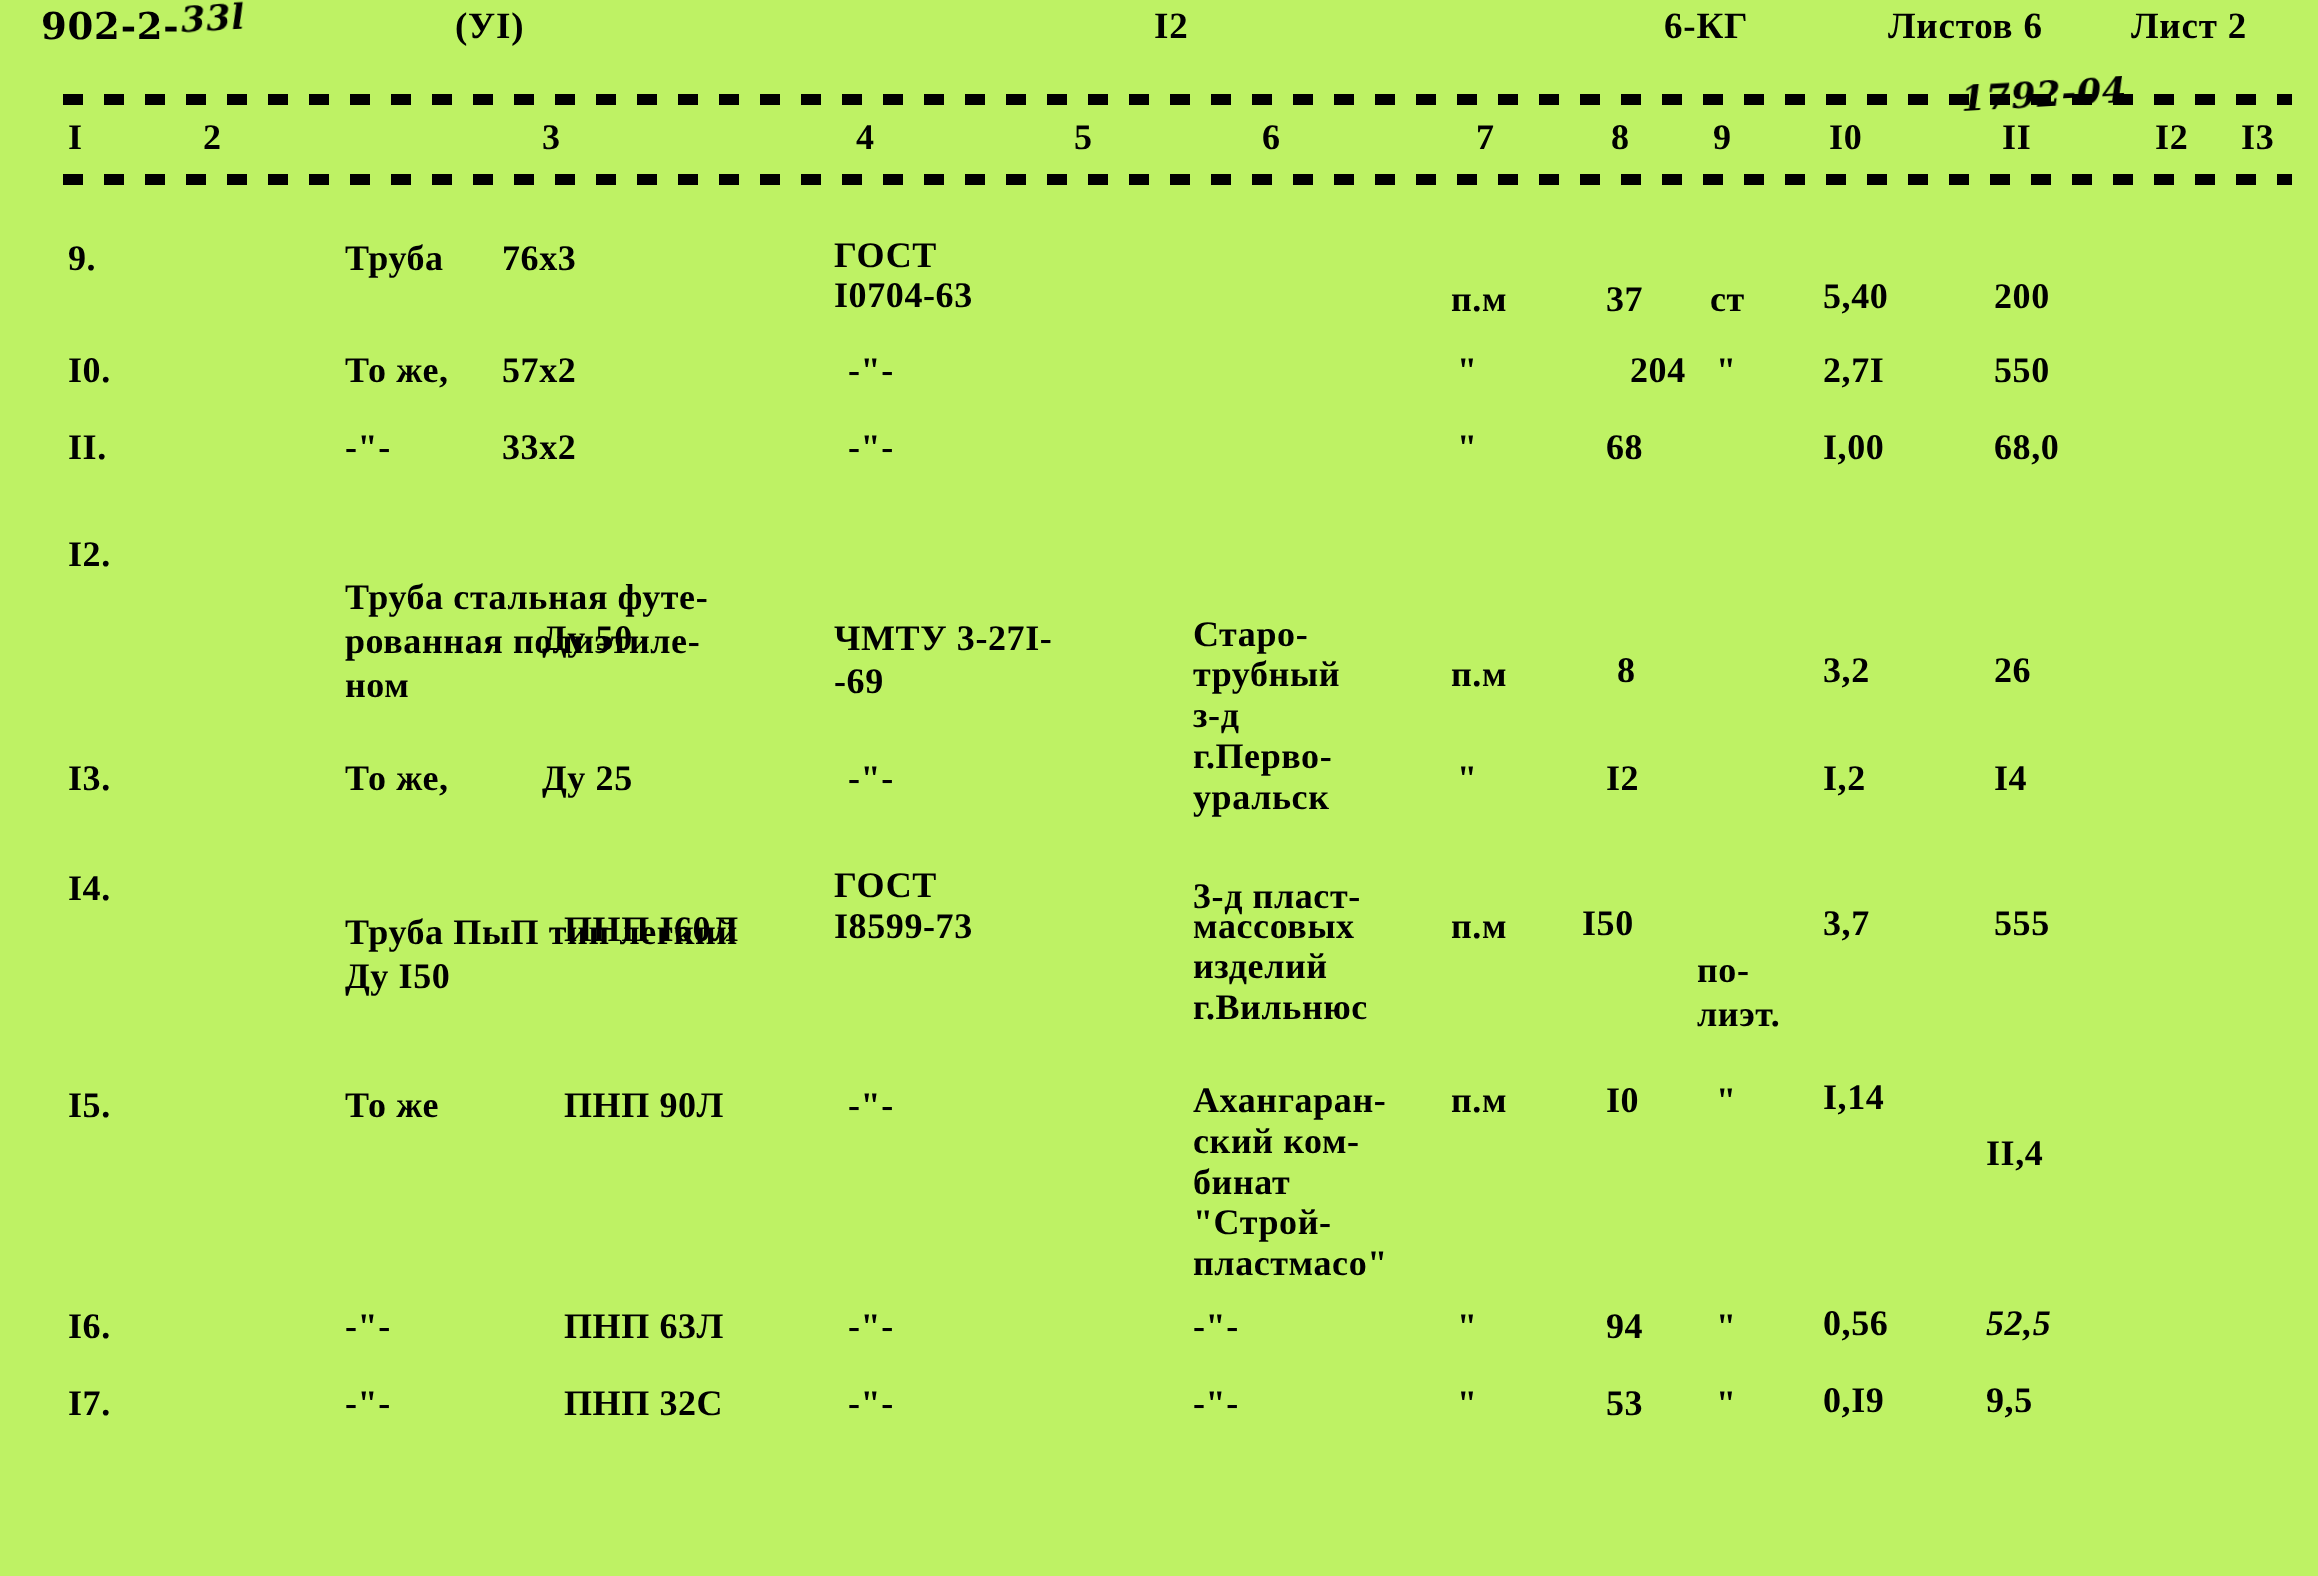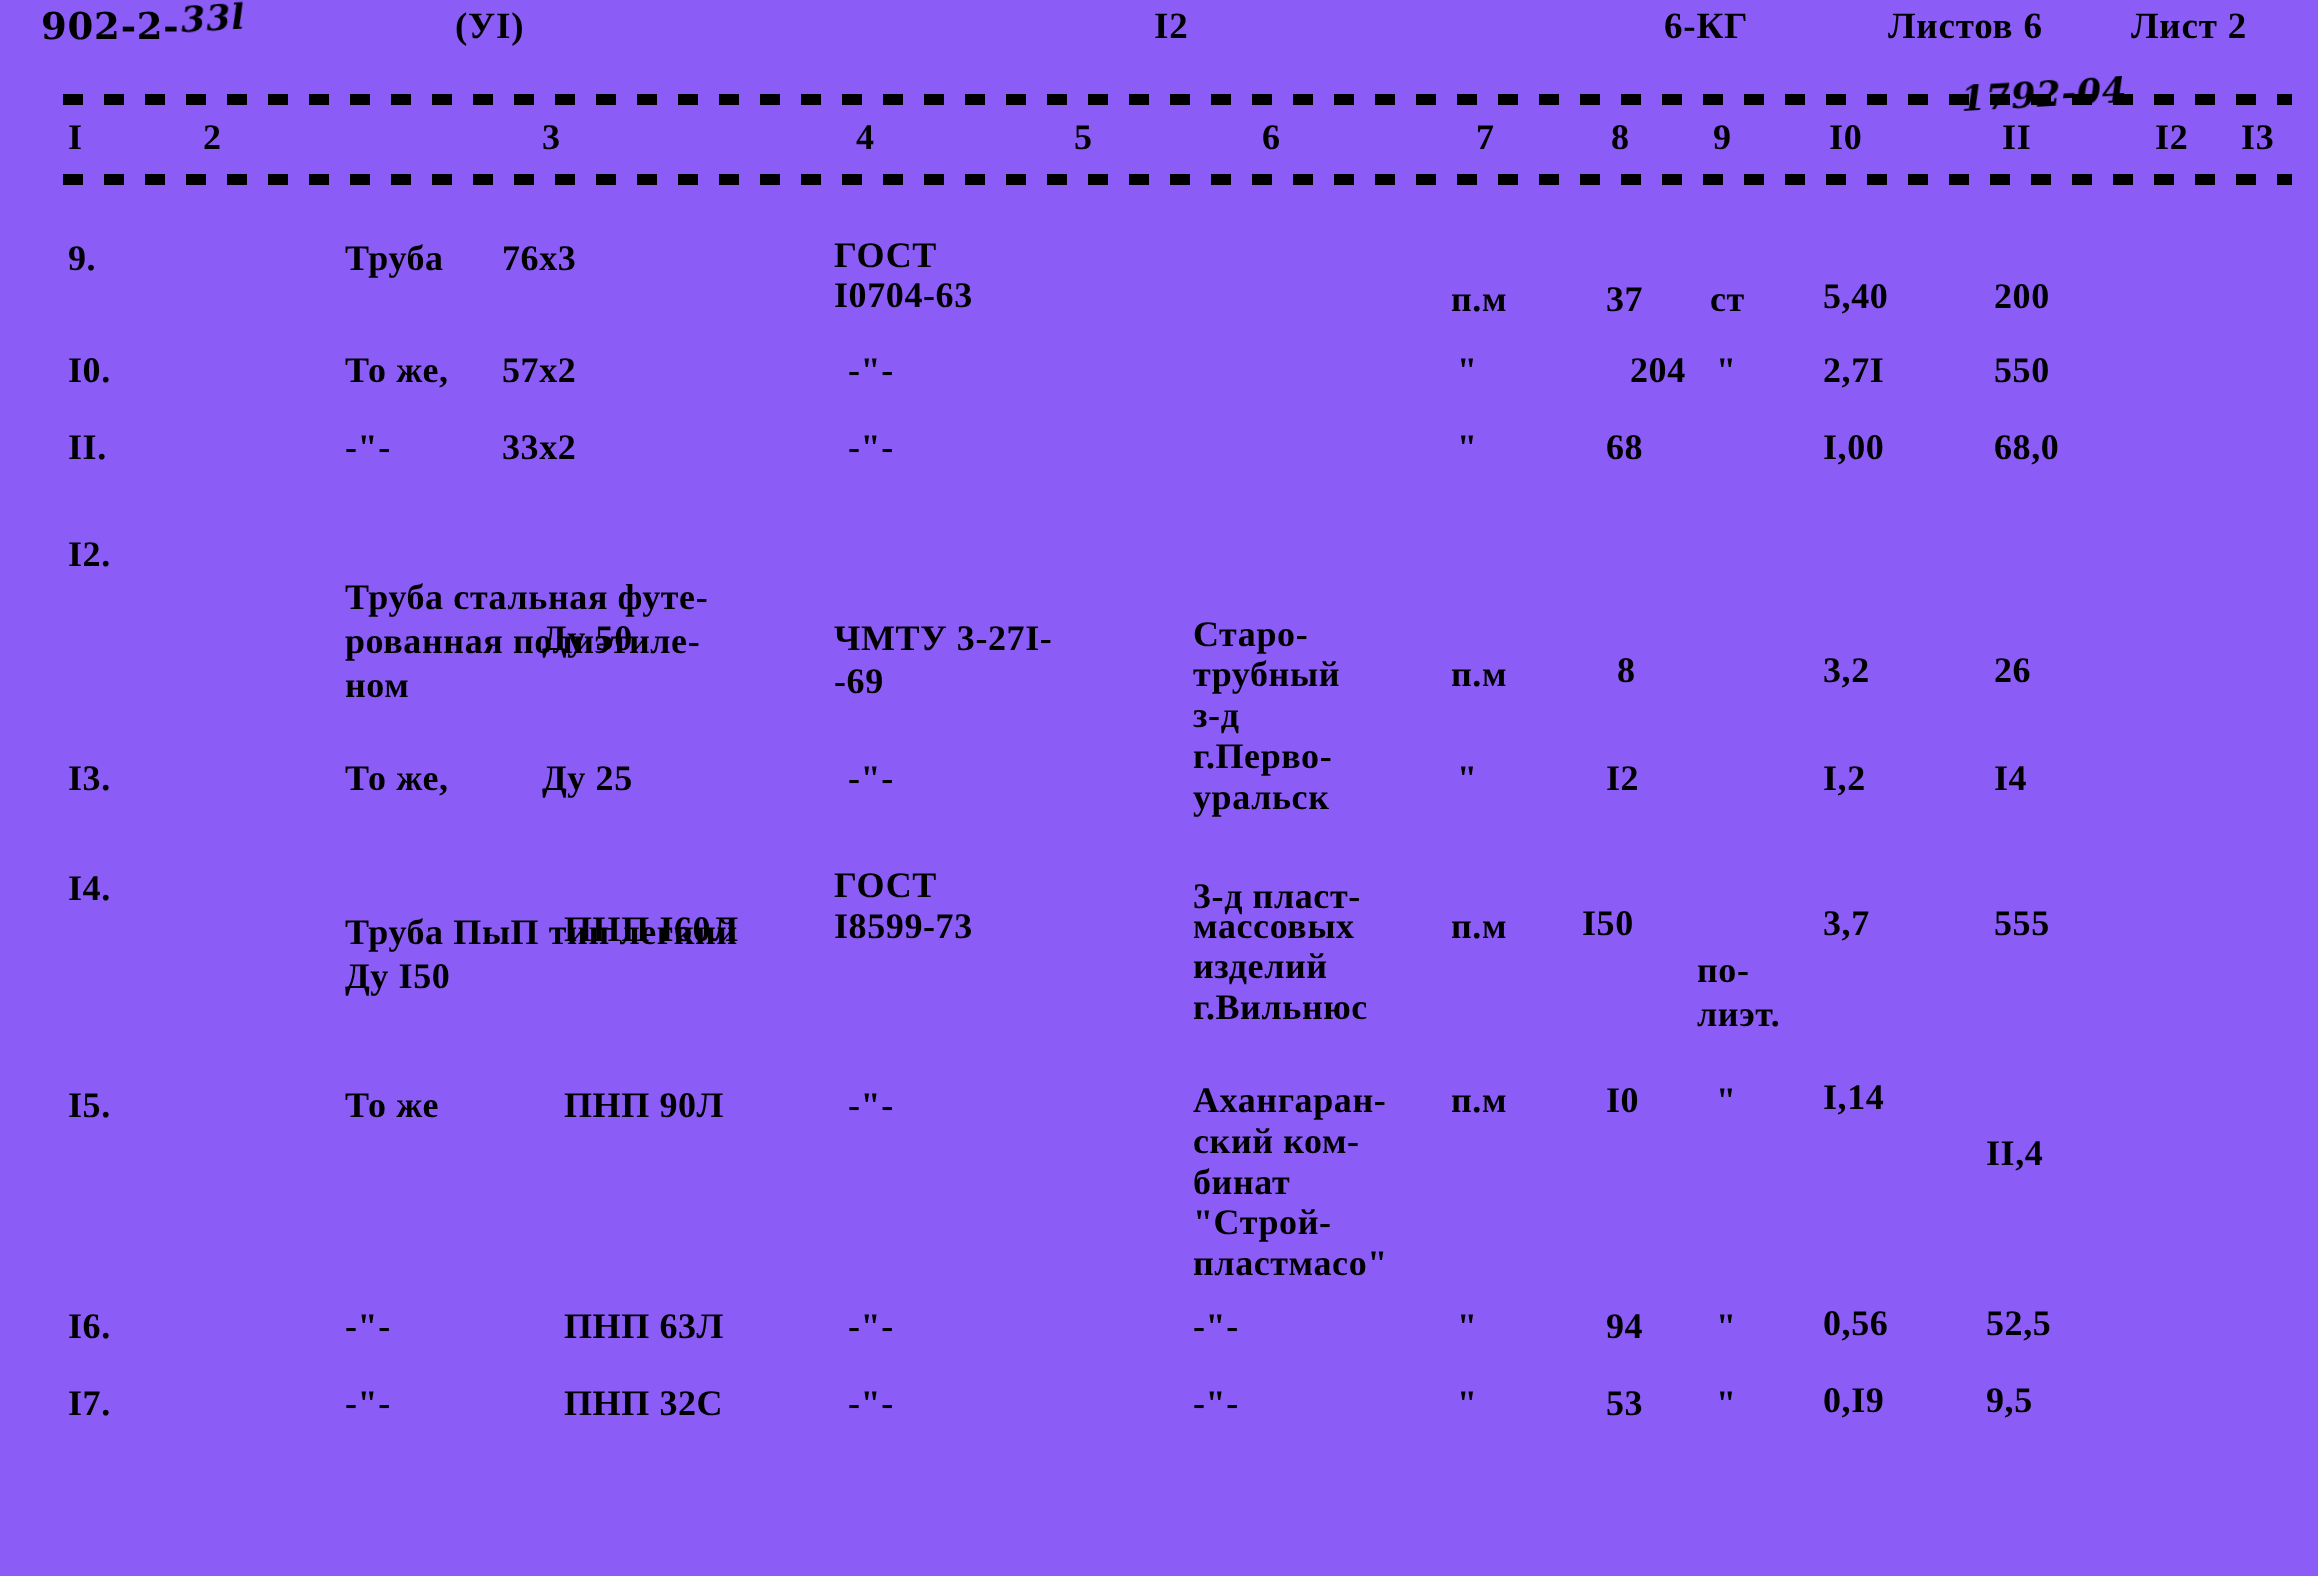--- a/index.html
+++ b/index.html
@@ -15,21 +15,21 @@
     overflow: hidden;
     position: relative;
   }
 
   
   #sheet {
     position: absolute;
     left: 0; top: 0;
     width: 2319px;
     height: 1576px;
-    background: #8b5cf6;
+    background: #bef264;
   }
 
   
   .t {
     position: absolute;
     white-space: pre;
     font-weight: bold;
     letter-spacing: 0.4px;
     line-height: 1.02;
     font-family: "Liberation Serif", "DejaVu Serif", serif;
@@ -216,21 +216,21 @@
 
   <span class="t cell" style="left:68px;  top:1303px;">I6.</span>
   <span class="t cell" style="left:345px; top:1303px;">-"-</span>
   <span class="t cell" style="left:564px; top:1303px;">ПНП 63Л</span>
   <span class="t cell" style="left:848px;top:1303px;">-"-</span>
   <span class="t cell" style="left:1193px;top:1303px;">-"-</span>
   <span class="t cell" style="left:1457px;top:1303px;">"</span>
   <span class="t cell" style="left:1606px;top:1303px;">94</span>
   <span class="t cell" style="left:1716px;top:1303px;">"</span>
   <span class="t cell" style="left:1823px;top:1300px;">0,56</span>
-  <span class="t cell" style="left:1986px;top:1300px;">52,5</span>
+  <span class="t cell" style="left:1986px;top:1300px;font-style:italic;">52,5</span>
 
   <span class="t cell" style="left:68px;  top:1380px;">I7.</span>
   <span class="t cell" style="left:345px; top:1380px;">-"-</span>
   <span class="t cell" style="left:564px; top:1380px;">ПНП 32С</span>
   <span class="t cell" style="left:848px;top:1380px;">-"-</span>
   <span class="t cell" style="left:1193px;top:1380px;">-"-</span>
   <span class="t cell" style="left:1457px;top:1380px;">"</span>
   <span class="t cell" style="left:1606px;top:1380px;">53</span>
   <span class="t cell" style="left:1716px;top:1380px;">"</span>
   <span class="t cell" style="left:1823px;top:1377px;">0,I9</span>

